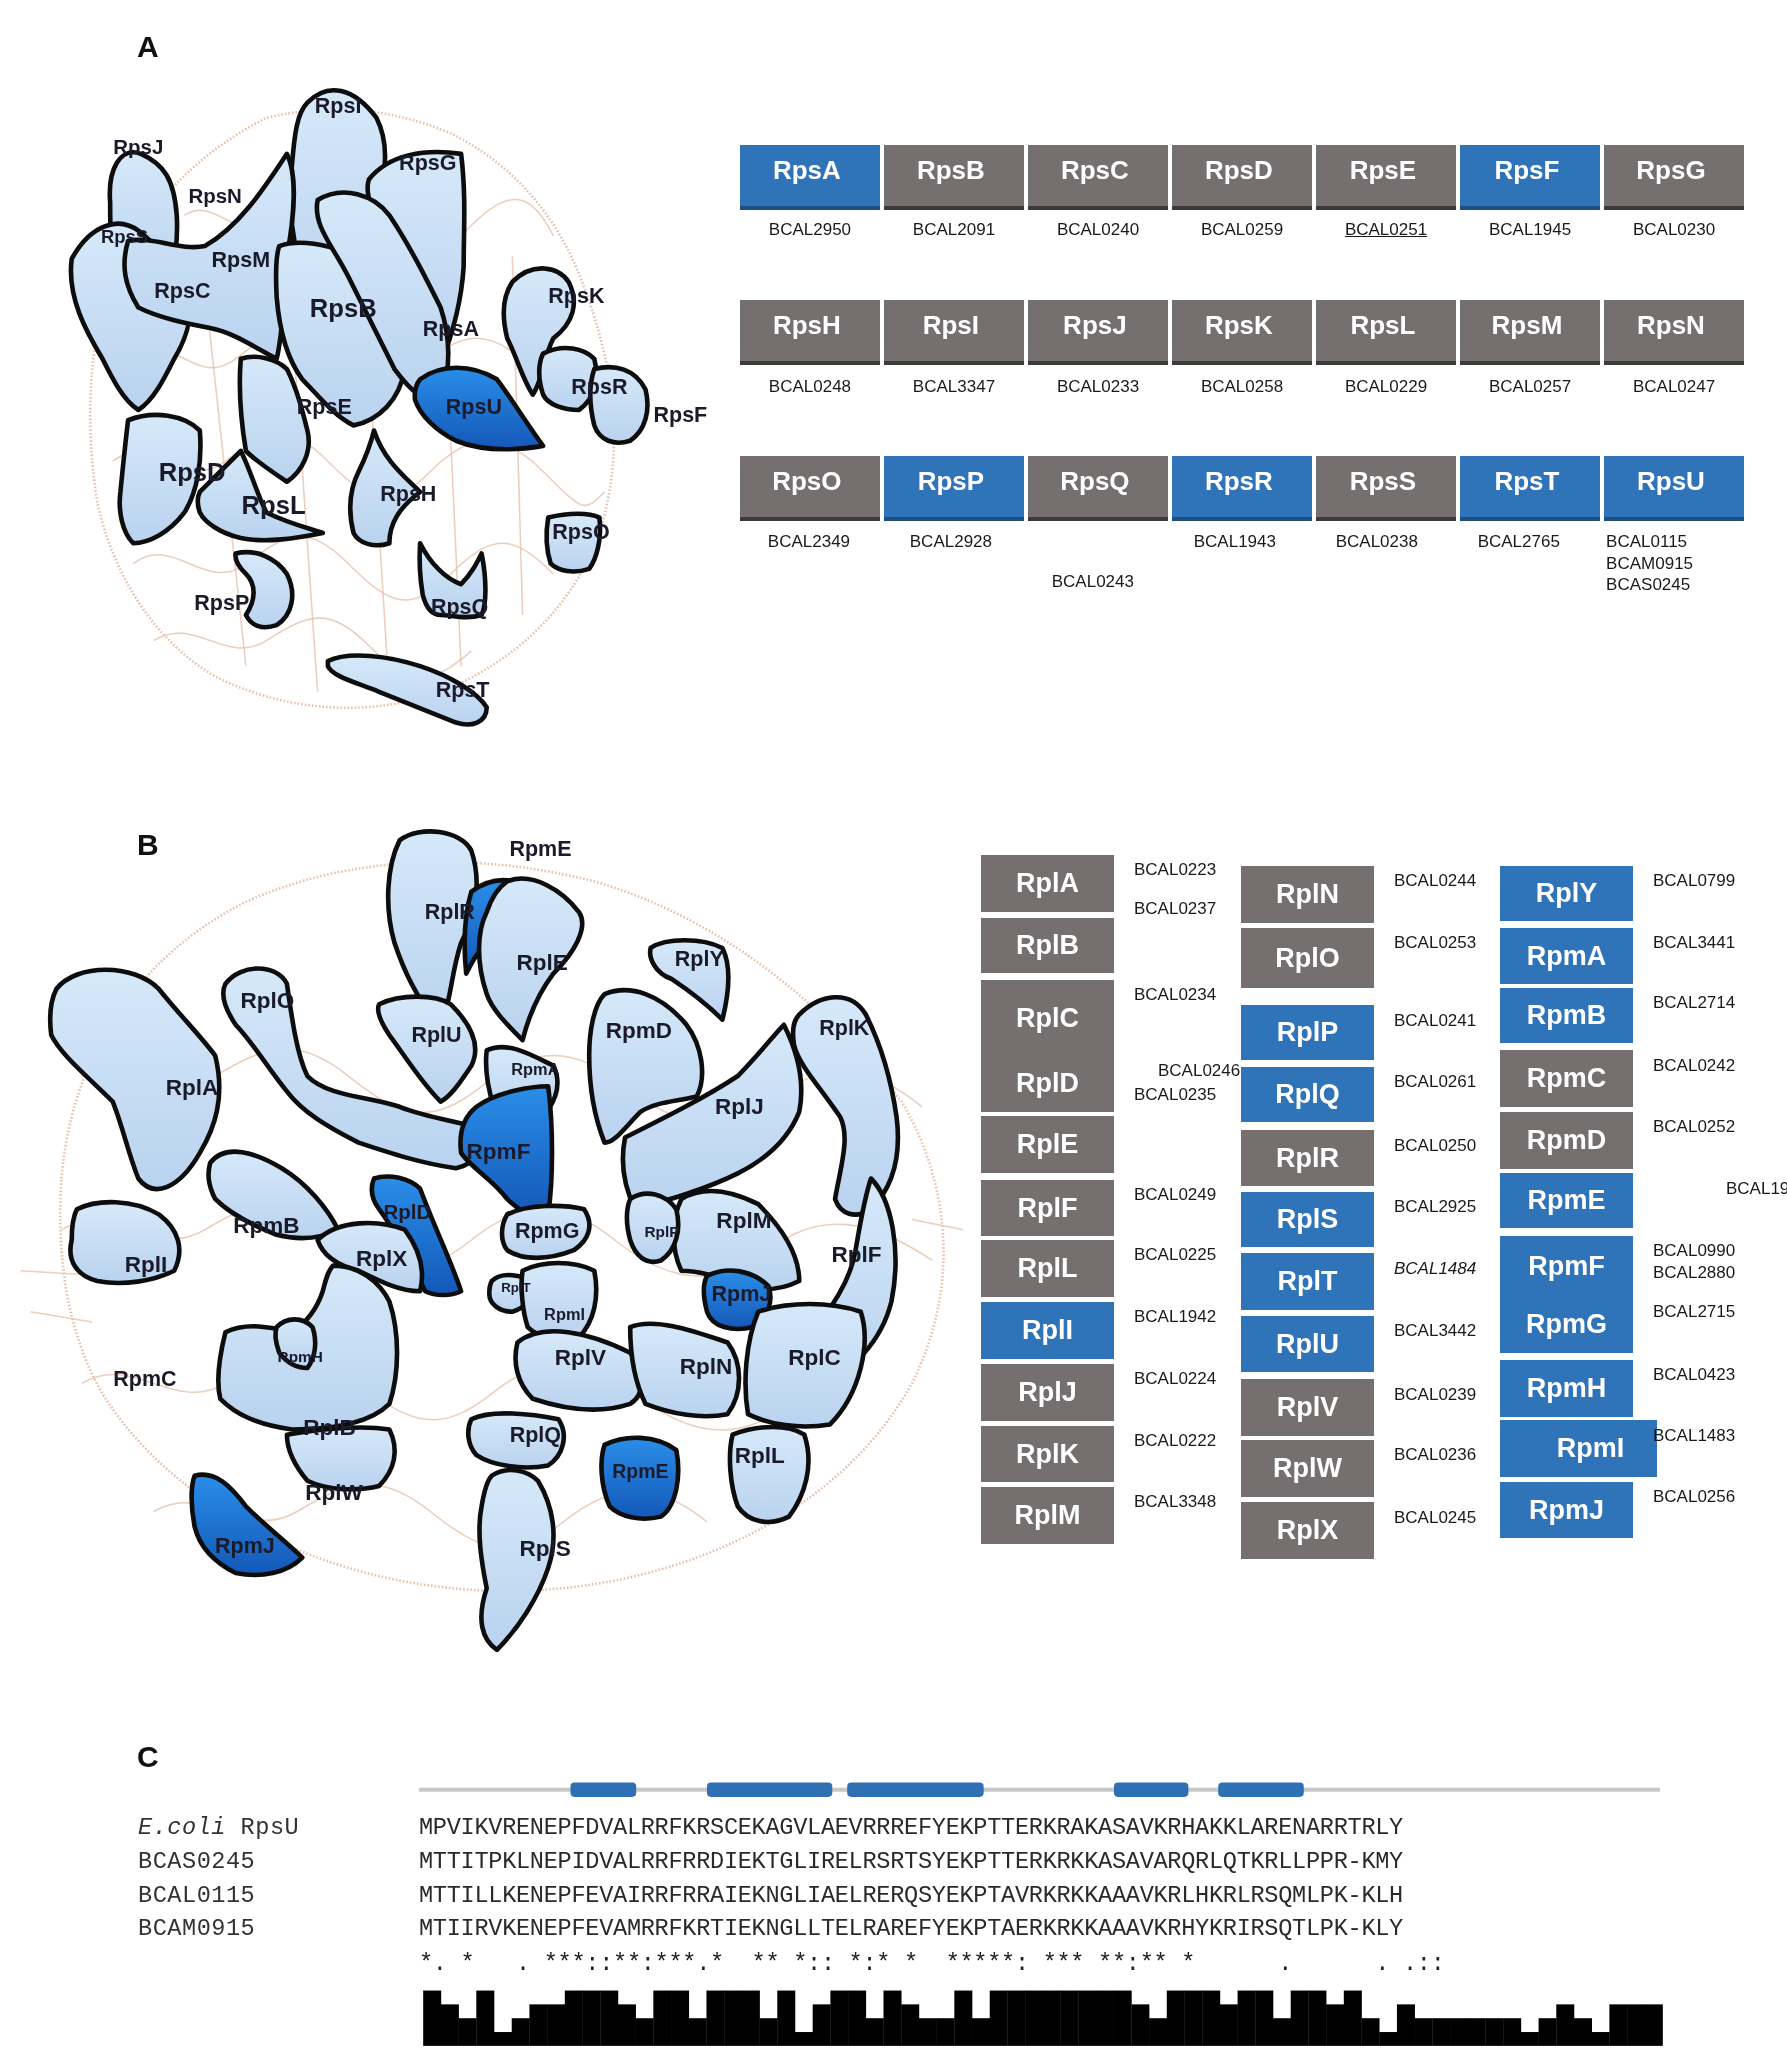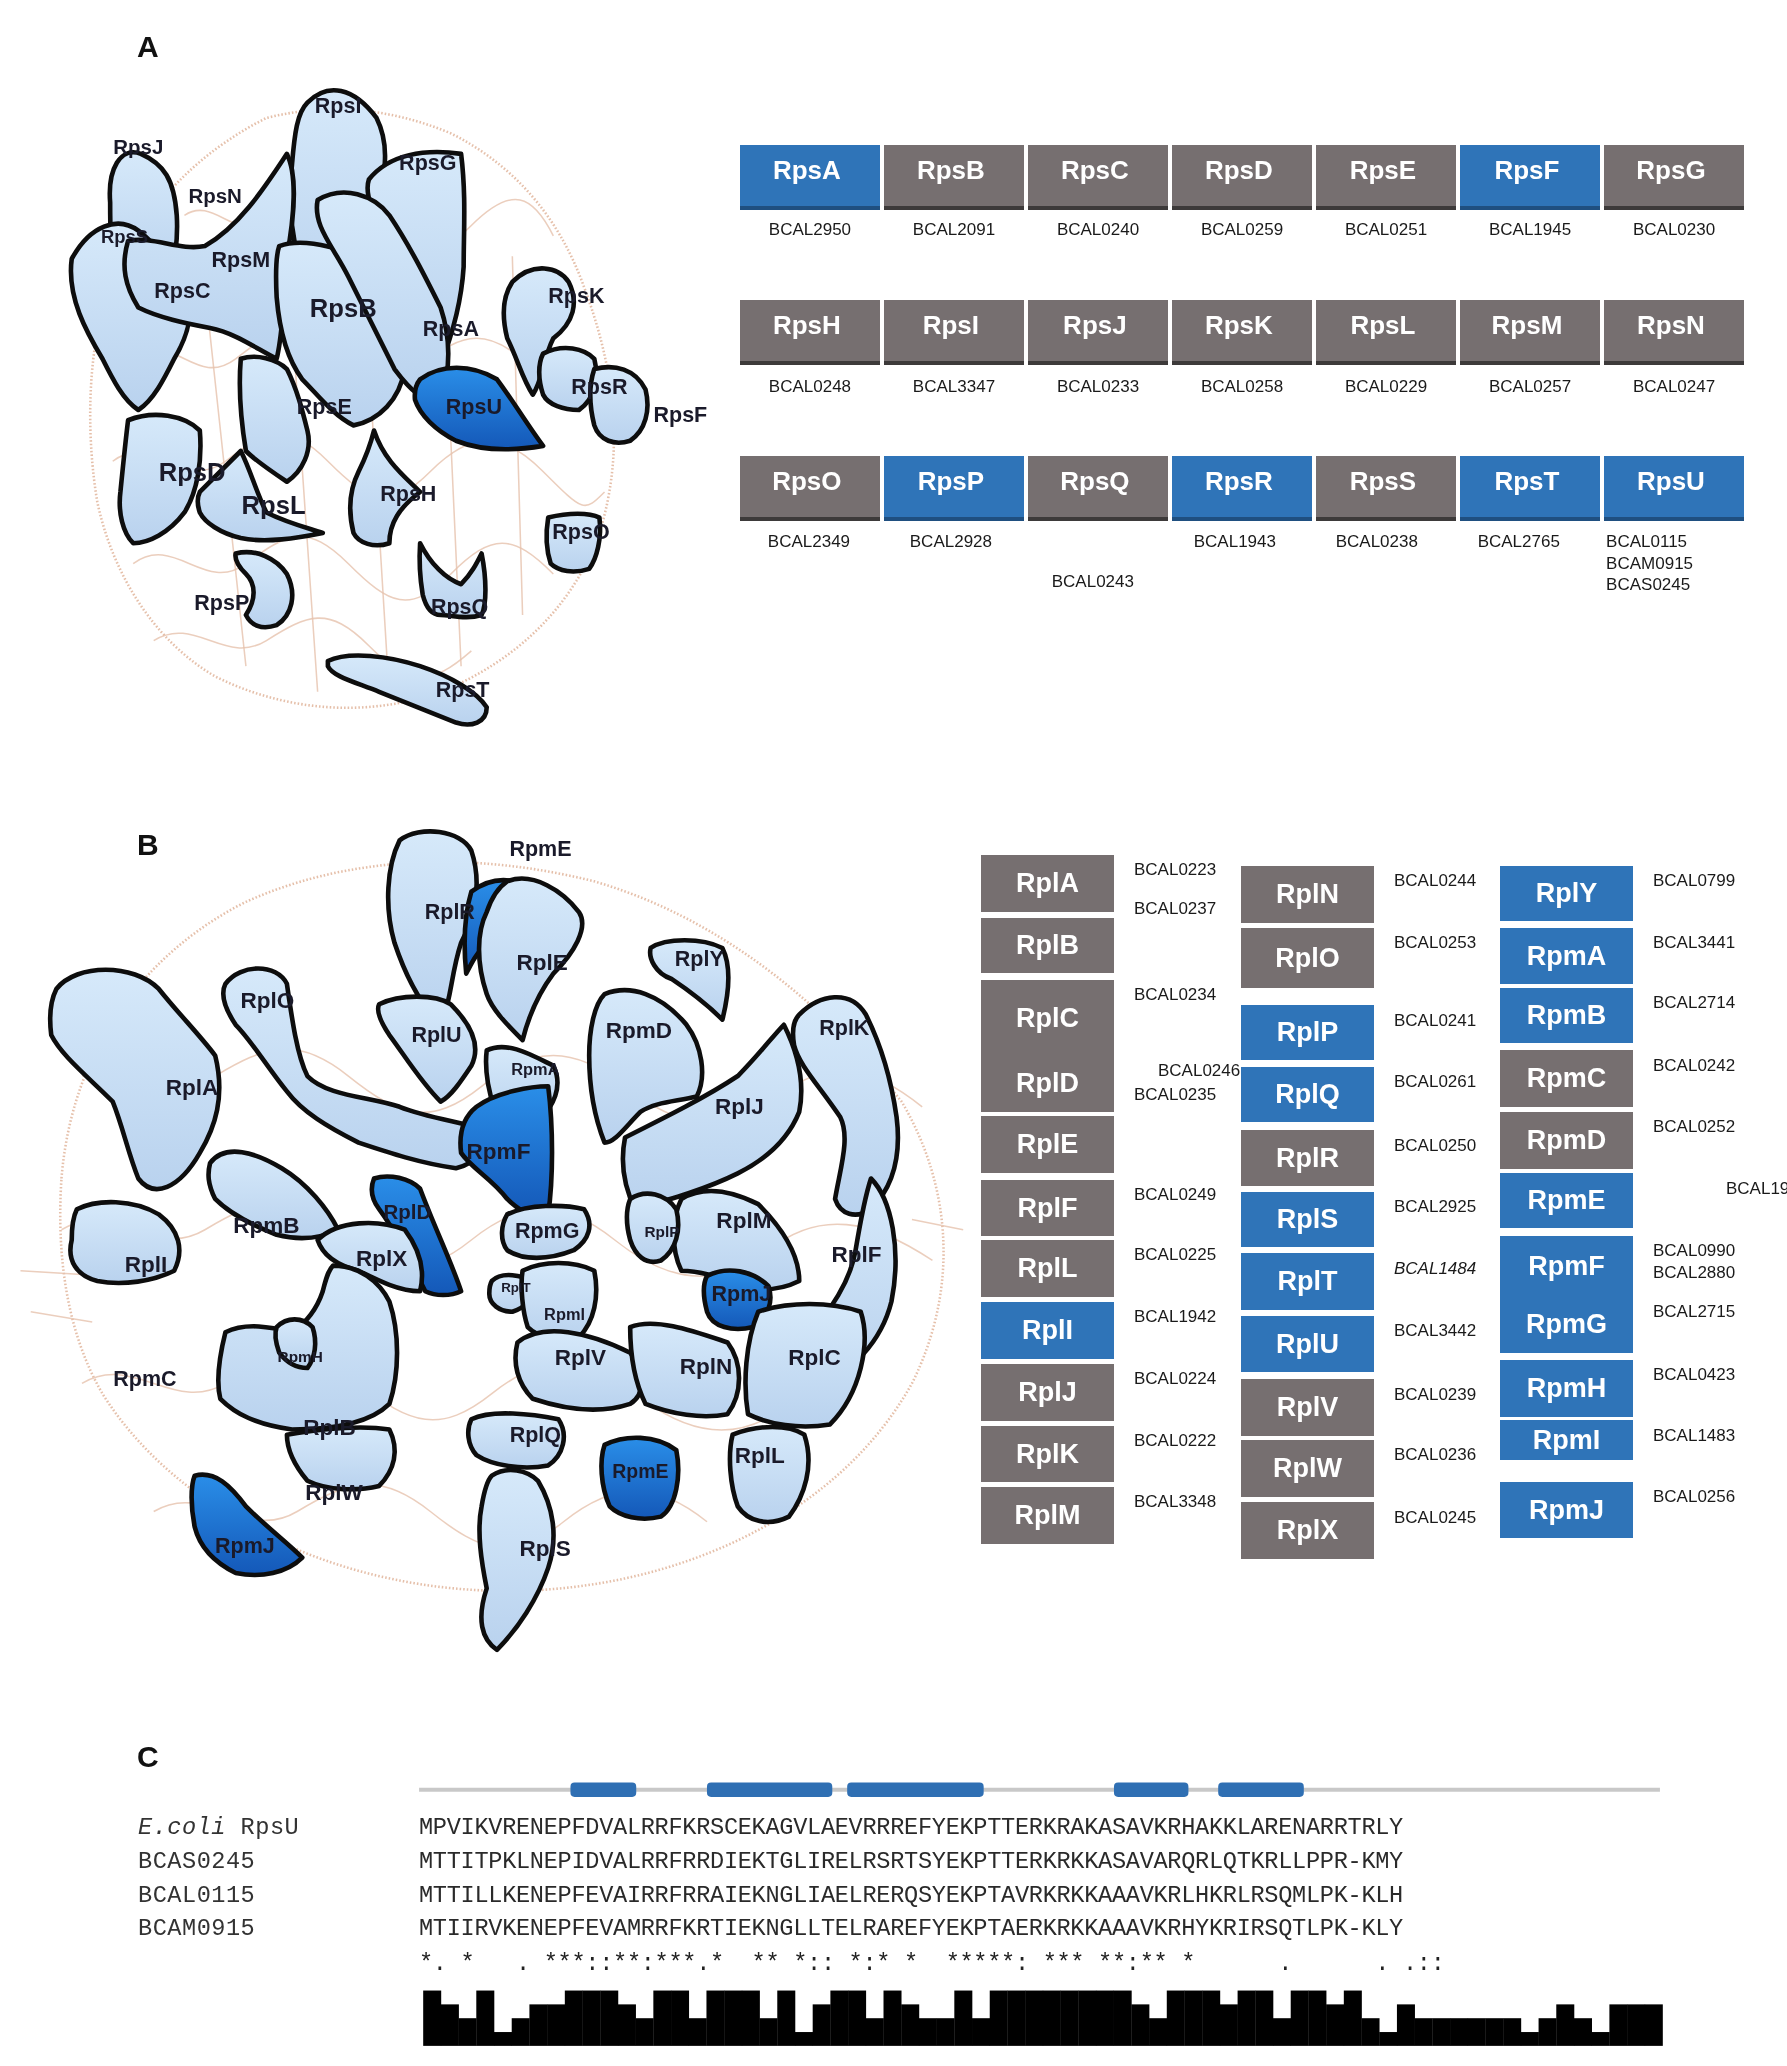--- a/index.html
+++ b/index.html
@@ -294,21 +294,21 @@
       </div>
       <div class="ta-cell grey">
         <span>RpsG</span>
       </div>
     </div>
   <div class="ta-ids" style="top:219px;" id="ta-ids-0">
       <div class="ta-id" style="white-space: pre;">BCAL2950</div>
       <div class="ta-id" style="white-space: pre;">BCAL2091</div>
       <div class="ta-id" style="white-space: pre;">BCAL0240</div>
       <div class="ta-id" style="white-space: pre;">BCAL0259</div>
-      <div class="ta-id" style="white-space: pre;">BCAL0251</div>
+      <div class="ta-id" style="white-space: pre; text-decoration: underline;">BCAL0251</div>
       <div class="ta-id" style="white-space: pre;">BCAL1945</div>
       <div class="ta-id" style="white-space: pre;">BCAL0230</div>
     </div>
   <div class="ta-row" style="top:300px;" id="ta-row-1">
       <div class="ta-cell grey">
         <span>RpsH</span>
       </div>
       <div class="ta-cell grey">
         <span>RpsI</span>
       </div>
@@ -492,21 +492,21 @@
     <div class="tb-id" style="left: 1653px; top: 1240px; white-space: pre;">BCAL0990
 BCAL2880</div>
     <div class="tb-box blue" style="left: 1500px; top: 1296px; height: 57px;">
       <span>RpmG</span>
     </div>
     <div class="tb-id" style="left: 1653px; top: 1301px; white-space: pre;">BCAL2715</div>
     <div class="tb-box blue" style="left: 1500px; top: 1360px; height: 57px;">
       <span>RpmH</span>
     </div>
     <div class="tb-id" style="left: 1653px; top: 1364px; white-space: pre;">BCAL0423</div>
-    <div class="tb-box blue" style="left: 1500px; top: 1420px; height: 40px;">
+    <div class="tb-box blue" style="left: 1500px; top: 1420px; height: 57px; padding-left: 24px;">
       <span>RpmI</span>
     </div>
     <div class="tb-id" style="left: 1653px; top: 1425px; white-space: pre;">BCAL1483</div>
     <div class="tb-box blue" style="left: 1500px; top: 1482px; height: 56px;">
       <span>RpmJ</span>
     </div>
     <div class="tb-id" style="left: 1653px; top: 1486px; white-space: pre;">BCAL0256</div>
   </div>
 
 <div>

